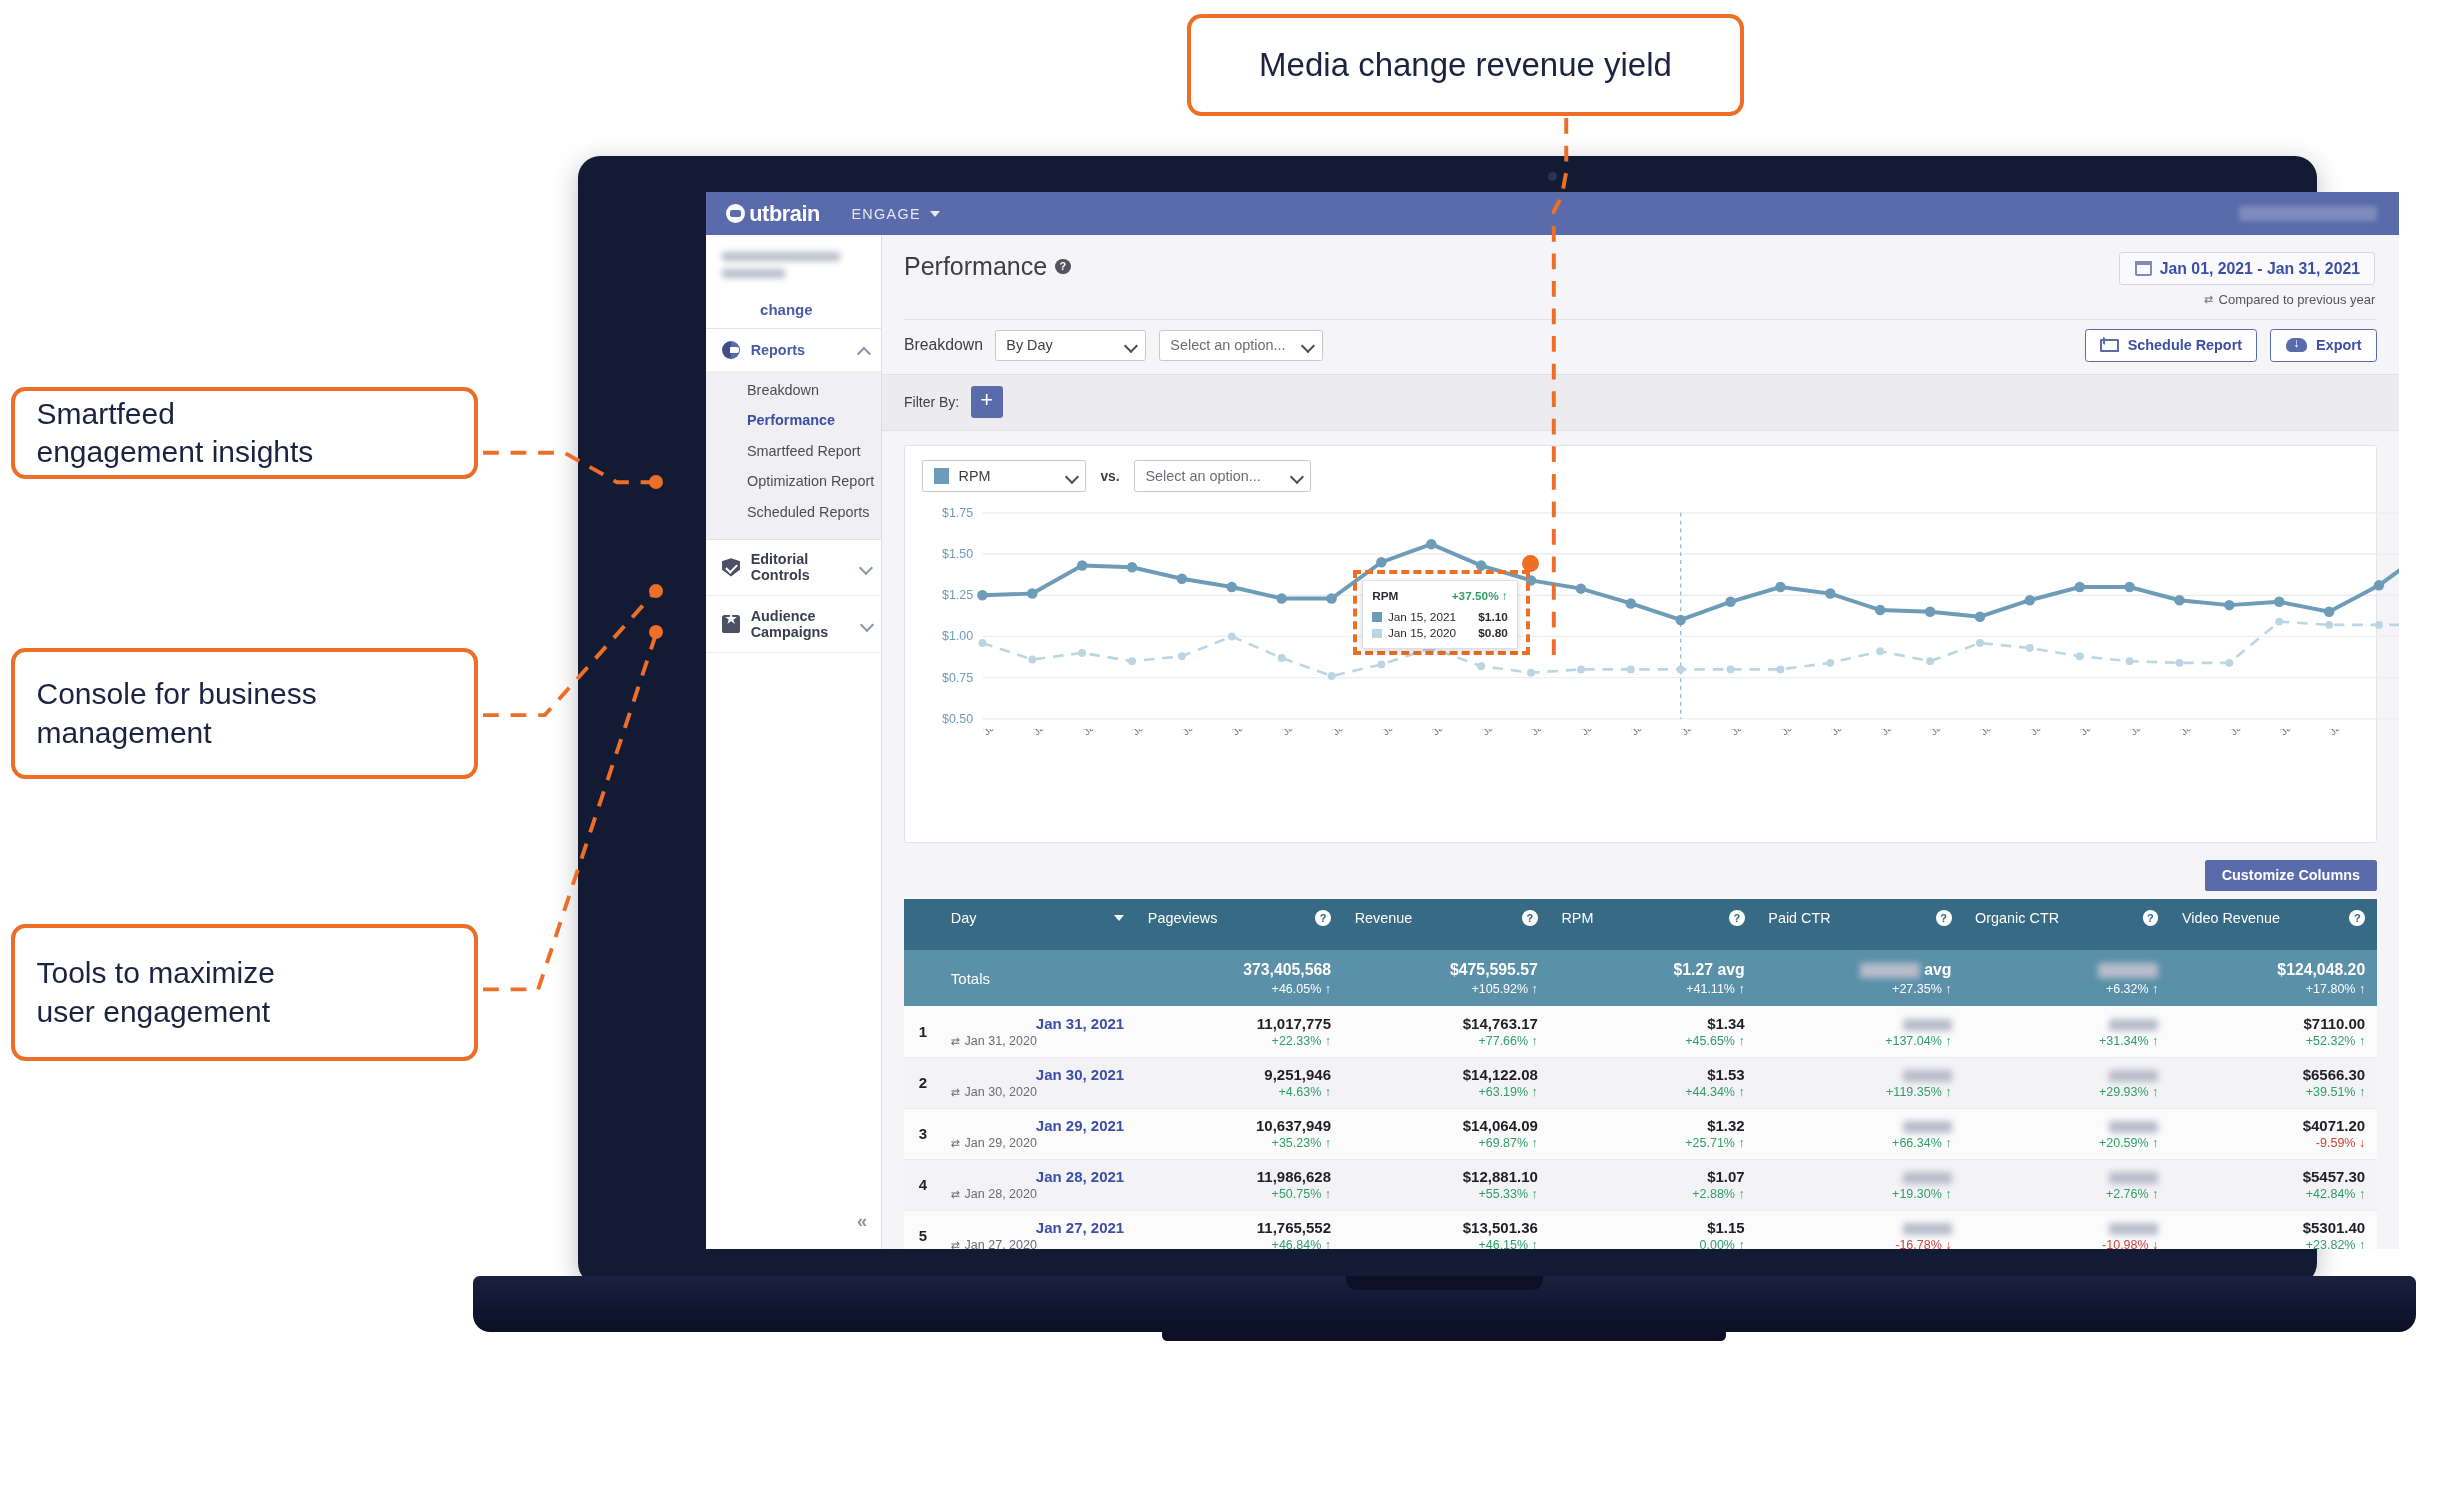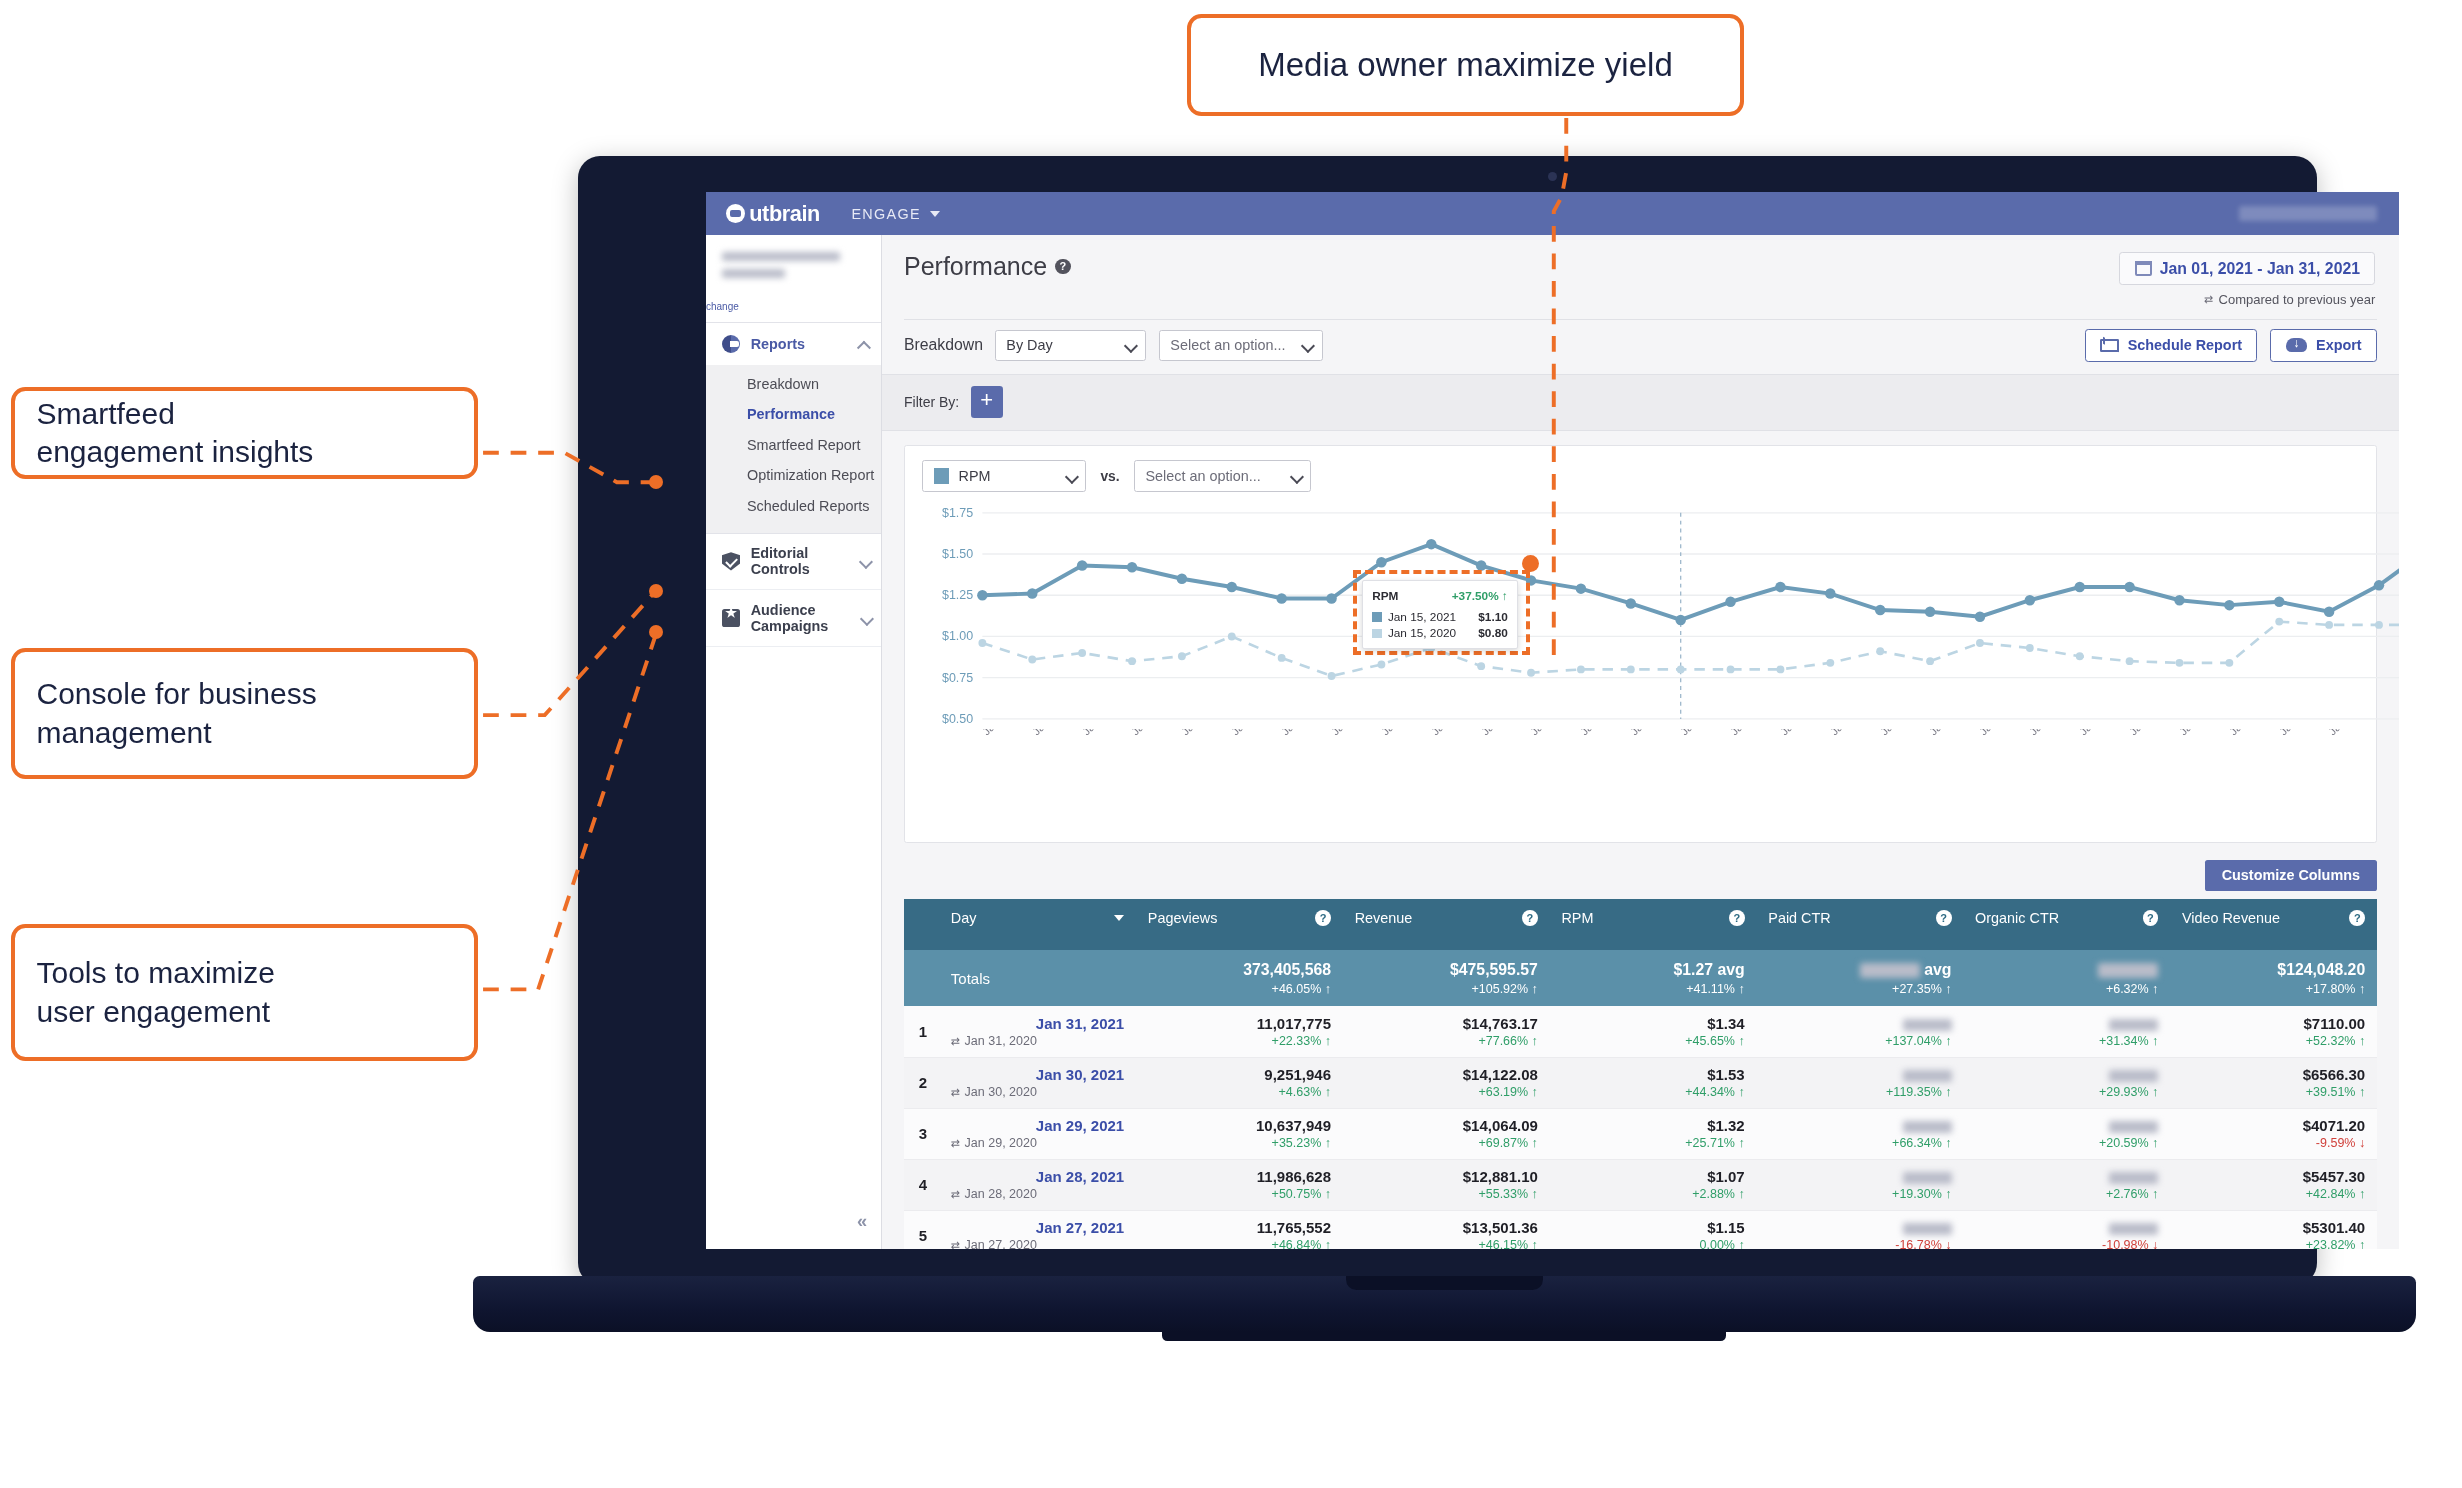--- a/index.html
+++ b/index.html
@@ -123,22 +123,22 @@
   
   #sidebar {
     width: 176px; background: #fff; border-right: 0.7px solid #dcdde3;
     position: relative; flex: 0 0 176px;
   }
   #account-block { padding: 17px 14.4px 7.9px 15.8px; }
   .blur-line { border-radius: 2.6px; background: #b9bcc9; filter: blur(3.3px); }
   #acct-l1 { width: 118px; height: 9.2px; margin-bottom: 7.9px; }
   #acct-l2 { width: 63px;  height: 9.2px; }
   #change-link {
-    text-align: left; padding: 14.4px 14.4px 10.5px 0;
-    color: #4a5aa5; font-size: 10px; font-weight: 400;
+    text-align: center; padding: 14.4px 14.4px 10.5px 0;
+    color: #4a5aa5; font-size: 15px; font-weight: 700;
     border-bottom: 0.7px solid #e2e3e9;
   }
 
   .nav-group {
     display: flex; align-items: center; gap: 10.5px;
     padding: 11.8px 11.8px 11.8px 15.8px;
     font-size: 14.4px; font-weight: 700;
   }
   .nav-group .chev {
     margin-left: auto; color: #9aa0b5;
@@ -406,21 +406,21 @@
     display: inline-block; width: 60px; height: 14.4px;
     background: #b9bcc9; filter: blur(3.3px); border-radius: 2px;
     vertical-align: middle;
   }
   .blurcell.sm { width: 49px; height: 11.8px; }
 </style>
 </head>
 <body>
 
 <div class="callout" id="callout-top">
-  <div class="callout-text">Media owner maximize yield</div>
+  <div class="callout-text">Media change revenue yield</div>
 </div>
 <div class="callout" id="callout-smartfeed">
   <div class="callout-text">Smartfeed
 engagement insights</div>
 </div>
 <div class="callout" id="callout-console">
   <div class="callout-text">Console for business
 management</div>
 </div>
 <div class="callout" id="callout-tools">

